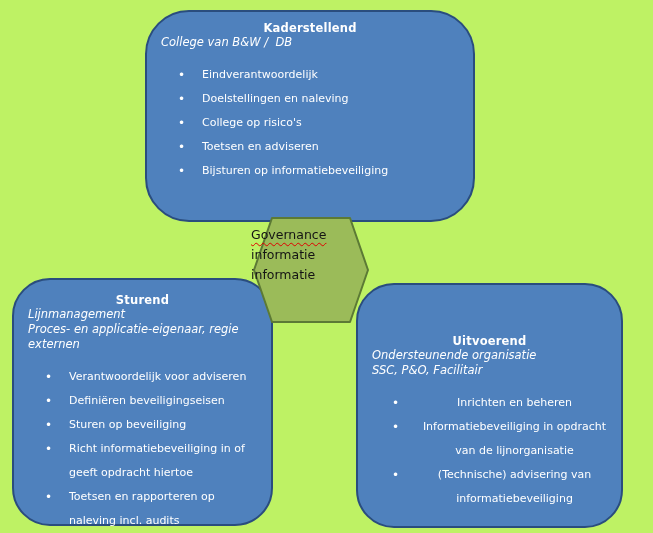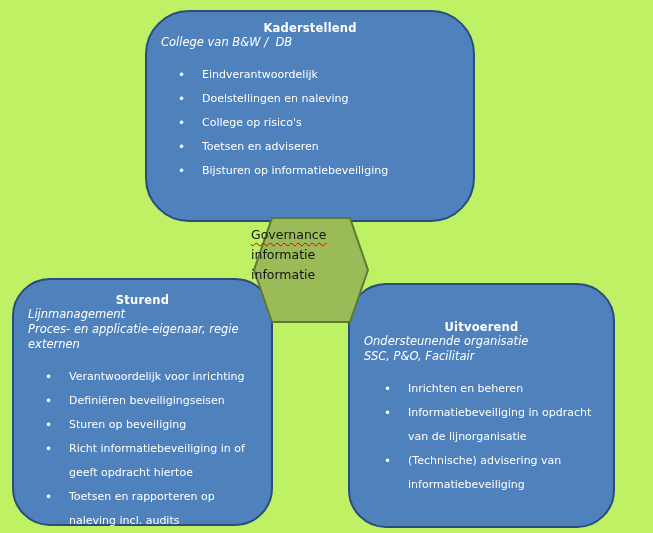--- a/index.html
+++ b/index.html
@@ -9,21 +9,21 @@
   }
   .canvas{position:relative;width:653px;height:533px;background:#bef264;}
 
   .node{
     position:absolute;box-sizing:border-box;
     background:#4F81BD;border:2px solid #2A4D7E;
     color:#ffffff;z-index:1;
   }
   .node-top{left:145px;top:10px;width:330px;height:212px;border-radius:44px;}
   .node-left{left:12px;top:270px;width:261px;height:248px;border-radius:38px;padding-top:13px;margin-top:8px;}
-  .node-right{left:348px;top:283px;width:267px;height:245px;border-radius:38px;padding-top:35px;}
+  .node-right{left:356px;top:283px;width:267px;height:245px;border-radius:38px;padding-top:49px;}
   .node-top{padding-top:9px;}
 
   .node-title{
     text-align:center;font-weight:bold;font-size:11.5px;line-height:14px;
     letter-spacing:0.2px;
   }
   .node-subtitle{
     font-style:italic;font-size:11.5px;line-height:15px;
     white-space:pre-wrap;margin:0 14px;
   }
@@ -32,21 +32,21 @@
     font-size:11px;
   }
   .bullets li{
     position:relative;padding-left:55px;line-height:24px;
   }
   .bullets li::before{
     content:"\2022";
     position:absolute;left:31px;top:0;
     font-size:12px;
   }
-  .node-right .bullets li{padding-left:58px;}
+  .node-right .bullets li{padding-left:58px;text-align:center;}
   .node-right .bullets li::before{left:34px;}
 
   .hexagon{
     position:absolute;left:251px;top:216px;width:119px;height:108px;z-index:2;
   }
   .hexagon svg{display:block;}
   .hexagon-label{
     position:absolute;left:0;top:9px;width:119px;
     text-align:left;color:#141414;
     font-size:12.5px;line-height:20px;
@@ -74,21 +74,21 @@
       <li>Toetsen en adviseren</li>
       <li>Bijsturen op informatiebeveiliging</li>
     </ul>
   </div>
 
   <div class="node node-left">
     <div class="node-title">Sturend</div>
     <div class="node-subtitle">Lijnmanagement</div>
     <div class="node-subtitle">Proces- en applicatie-eigenaar, regie externen</div>
     <ul class="bullets">
-      <li>Verantwoordelijk voor inrichting</li>
+      <li>Verantwoordelijk voor adviseren</li>
       <li>Definiëren beveiligingseisen</li>
       <li>Sturen op beveiliging</li>
       <li>Richt informatiebeveiliging in of geeft opdracht hiertoe</li>
       <li>Toetsen en rapporteren op naleving incl. audits</li>
     </ul>
   </div>
 
   <div class="node node-right">
     <div class="node-title">Uitvoerend</div>
     <div class="node-subtitle">Ondersteunende organisatie</div>

